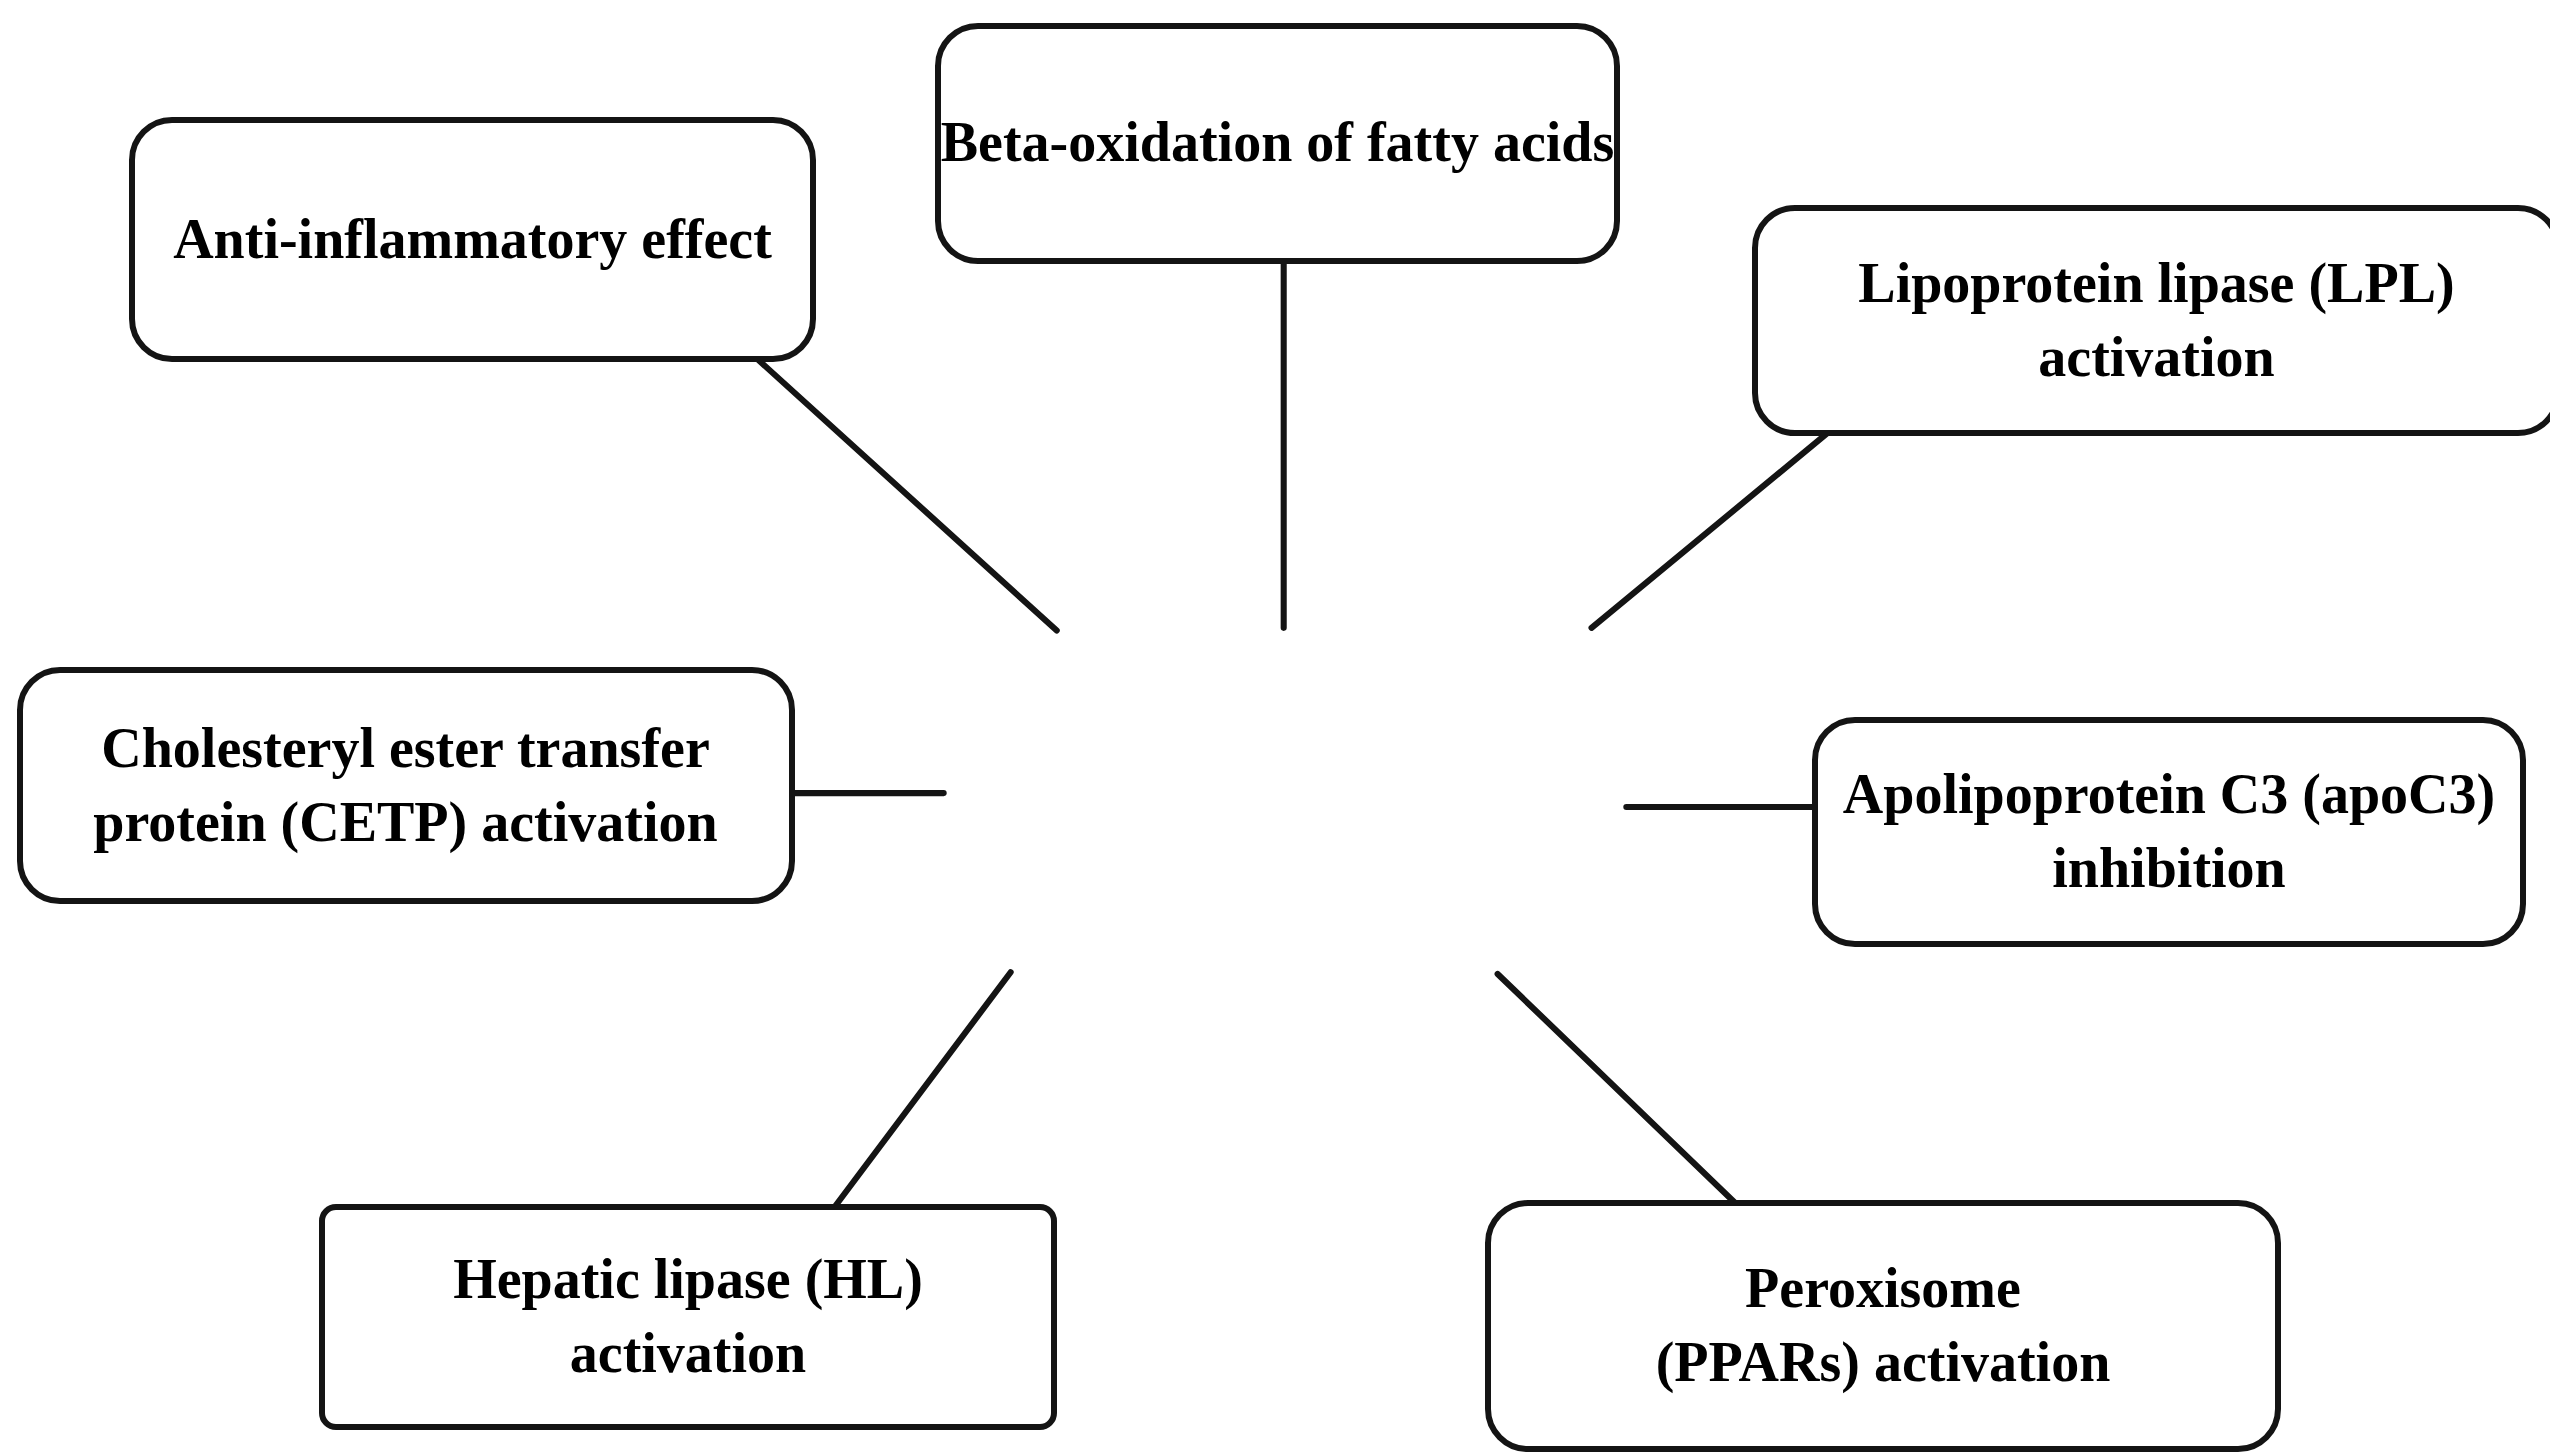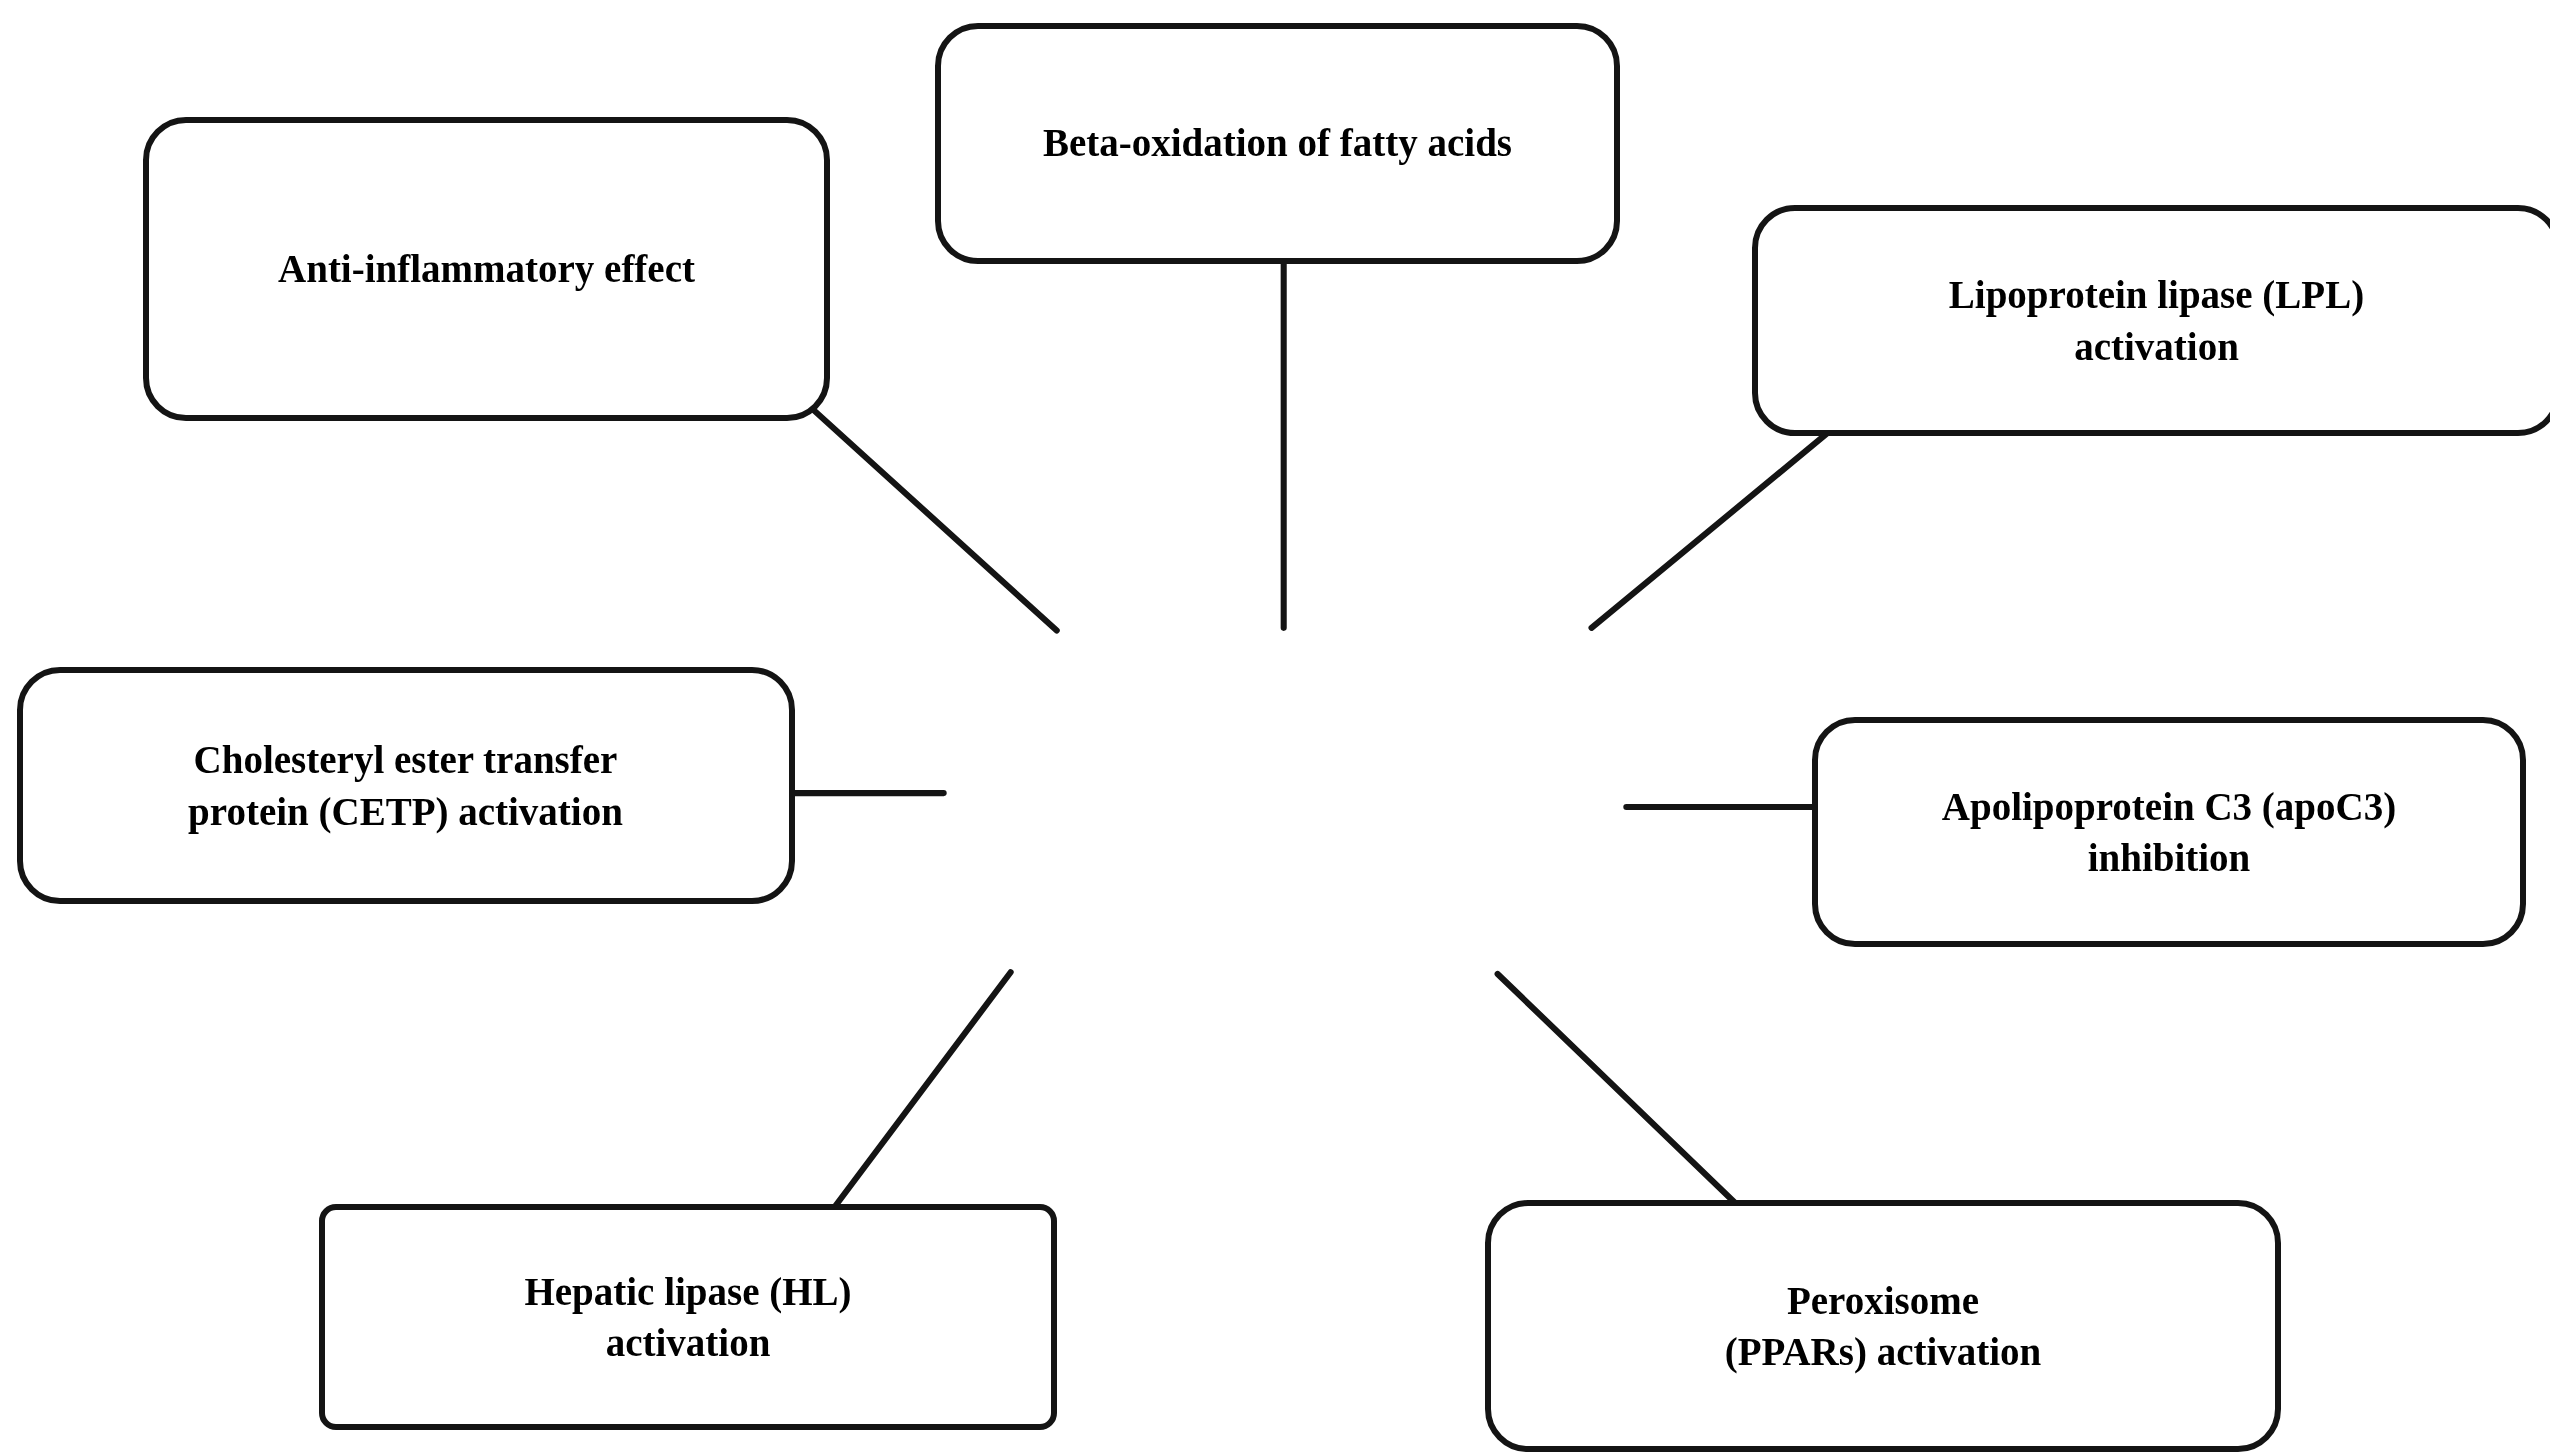--- a/index.html
+++ b/index.html
@@ -24,32 +24,32 @@
     box-sizing: border-box;
     display: flex;
     flex-direction: column;
     align-items: center;
     justify-content: center;
     background: #ffffff;
     border: 6px solid #141414;
     border-radius: 43px;
     text-align: center;
     font-weight: 700;
-    font-size: 39px;
+    font-size: 56px;
     line-height: 1.32;
     color: #000000;
     padding: 0 17.4px;
   }
   .node span { display: block; white-space: nowrap; }
   .node-center {
     background: #878787;
     border-radius: 63px;
   }
   
-  .pos-anti   { left: 143px;  top: 117px;  width: 687px; height: 304px; justify-content: center; }
+  .pos-anti   { left: 129px;  top: 117px;  width: 687px; height: 245px; justify-content: center; }
   .pos-beta   { left: 935px; top: 22.6px;   width: 685px; height: 241px; }
   .pos-lpl    { left: 1752px; top: 205px;  width: 809px; height: 231px; }
   .pos-cetp   { left: 16.5px;   top: 667px;  width: 778px; height: 237px; }
   .pos-center { left: 939px; top: 621px;  width: 692px; height: 357px; }
   .pos-apoc3  { left: 1812px; top: 701px;  width: 714px; height: 230px; margin-top: 16px; }
   .pos-hl     { left: 319px;  top: 1204px; width: 738px; height: 226px; border-radius: 17px; }
   .pos-ppars  { left: 1485px; top: 1200px; width: 796px; height: 252px; }
 </style>
 </head>
 <body>

